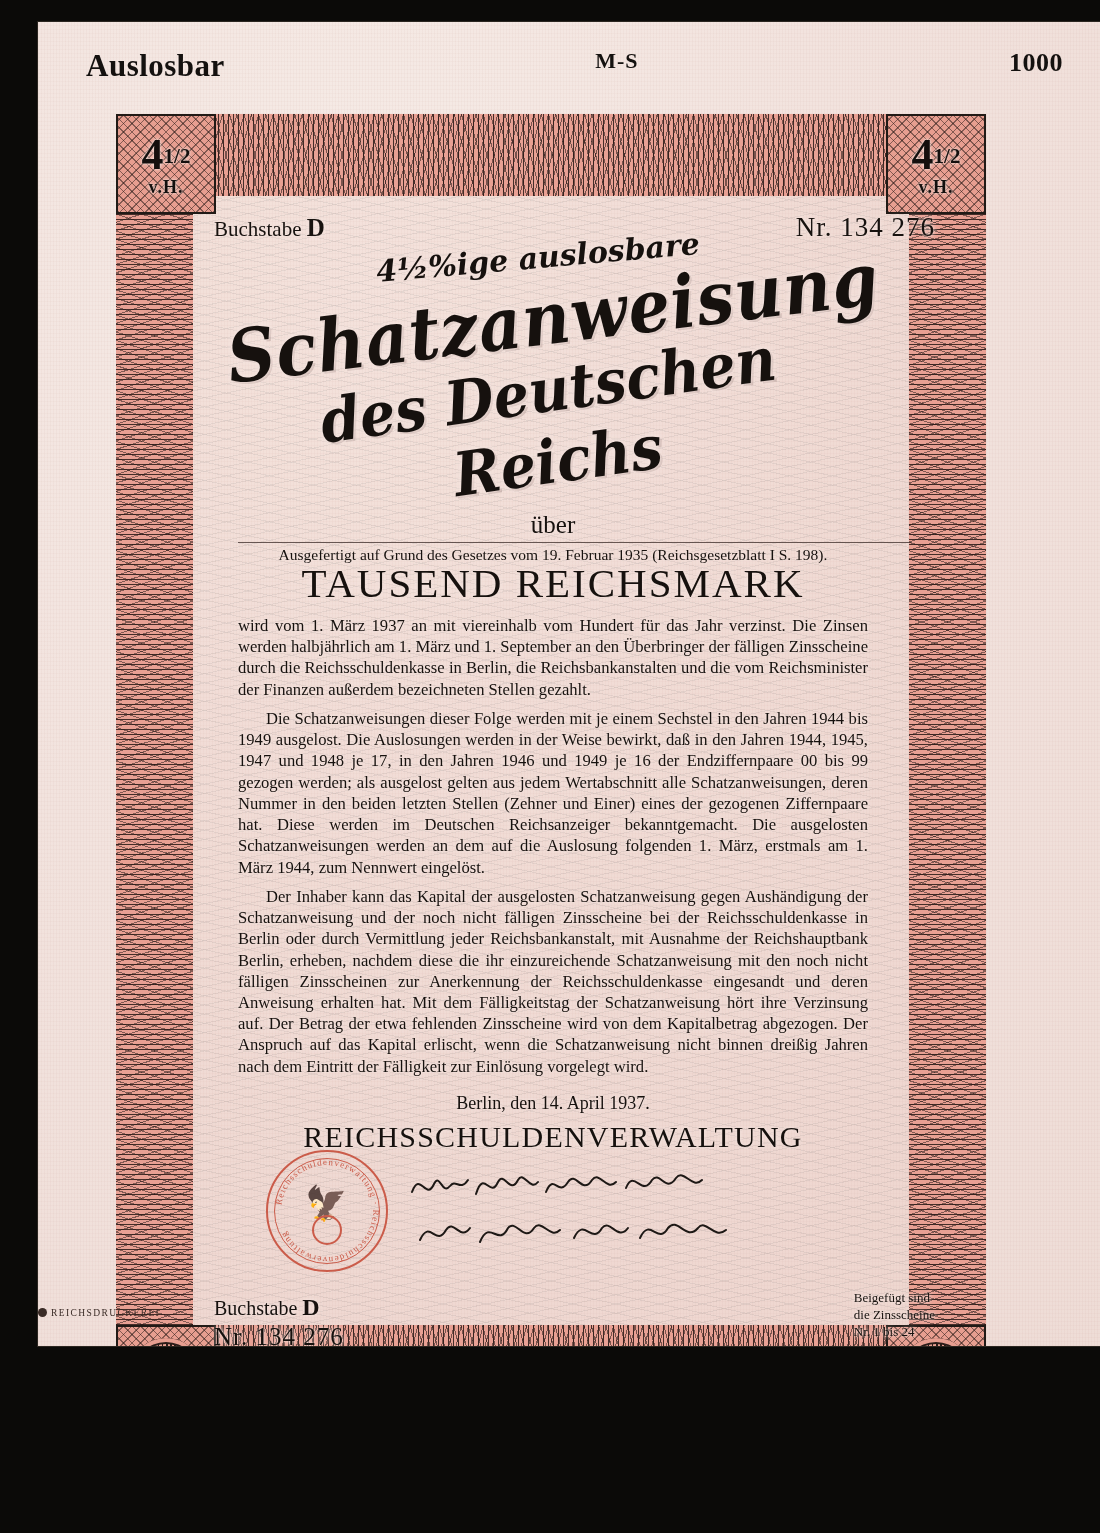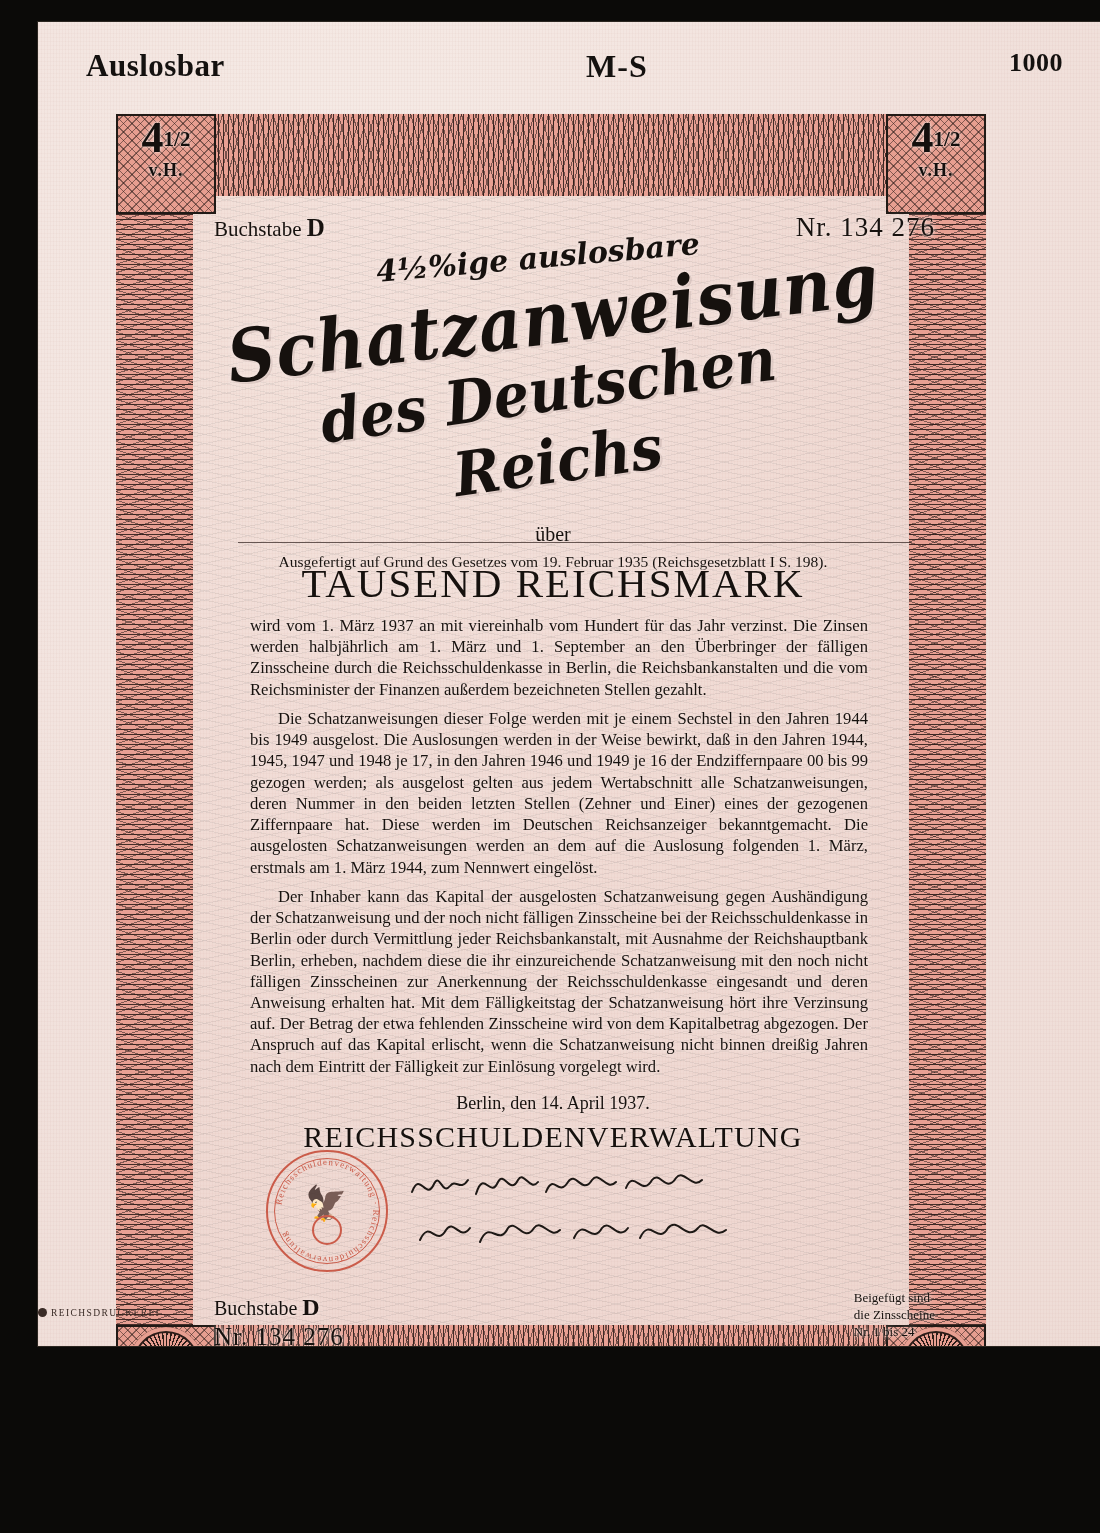--- a/index.html
+++ b/index.html
@@ -62,21 +62,21 @@
     font-family: "Liberation Serif", serif;
   }
   .top-row .t-left,
   .top-row .t-mid,
   .top-row .t-right {
     font-weight: bold;
     font-size: 31px;
     color: #14110f;
     letter-spacing: 0.5px;
   }
-  .top-row .t-mid { font-size: 32px; letter-spacing: 1px; }
+  .top-row .t-mid { font-size: 22px; letter-spacing: 1px; }
   .top-row .t-right { font-size: 26px; }
 
   
   .band {
     position: absolute;
     z-index: 2;
   }
   
   .wave-h {
     background-color: #e8a093;
@@ -109,21 +109,21 @@
   .corner-box {
     position: absolute;
     z-index: 6;
     background-color: #e79e90;
     border: 2px solid #211a16;
     box-sizing: border-box;
     background-image:
       repeating-linear-gradient(45deg, rgba(35,22,19,0.5) 0 1px, rgba(255,255,255,0) 1px 6px),
       repeating-linear-gradient(-45deg, rgba(35,22,19,0.5) 0 1px, rgba(255,255,255,0) 1px 6px);
     display: flex;
-    align-items: flex-start;
+    align-items: center;
     justify-content: center;
   }
   .rate-box {
     width: 100px;
     height: 100px;
   }
   .rate-inner {
     text-align: center;
     line-height: 1;
     color: #140f0d;
@@ -250,22 +250,22 @@
     font-family: "DejaVu Serif", serif;
     font-weight: bold;
     font-size: 56px;
     font-style: italic;
     transform: rotate(-8deg) scaleY(1.08);
     margin-top: 2px;
     text-shadow: 0 0 5px #f4e4df, 0 0 10px #f4e4df, 2px 2px 0 rgba(90,60,55,.25);
   }
   .arch .l4 {
     font-family: "Liberation Serif", serif;
-    font-size: 20px;
-    margin-top: 32px;
+    font-size: 25px;
+    margin-top: 20px;
     text-shadow: 0 0 4px #f4e4df, 0 0 8px #f4e4df;
   }
   .arch .l5 {
     font-family: "Liberation Serif", serif;
     font-weight: bold;
     font-size: 37px;
     margin-top: 2px;
     text-shadow: 0 0 4px #f4e4df, 0 0 9px #f4e4df;
   }
   .arch .l6 {
@@ -302,21 +302,21 @@
     text-shadow: 0 0 3px #f4e4df, 0 0 7px #f4e4df;
   }
   .body-block .amount {
     text-align: center;
     font-size: 41px;
     letter-spacing: 2px;
     margin-top: 4px;
     text-shadow: 0 0 4px #f4e4df, 0 0 9px #f4e4df;
   }
   .body-block p {
-    margin: 8px 0 0 12px;
+    margin: 8px 0 0 0;
     font-size: 16.6px;
     line-height: 1.28;
     text-align: justify;
     text-indent: 28px;
     text-shadow: 0 0 3px #f4e4df, 0 0 6px #f4e4df;
   }
   .body-block p.first { text-indent: 0; }
 
   .place-date {
     text-align: center;

